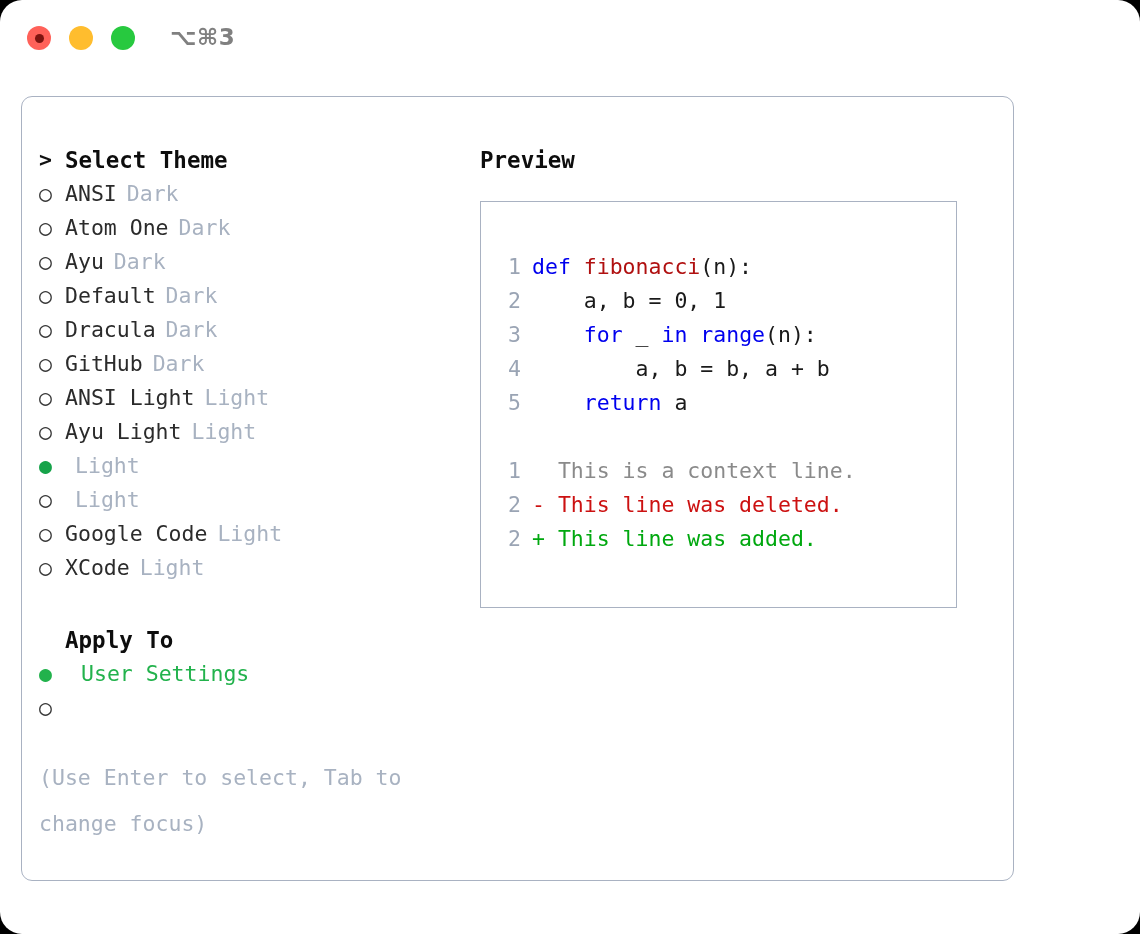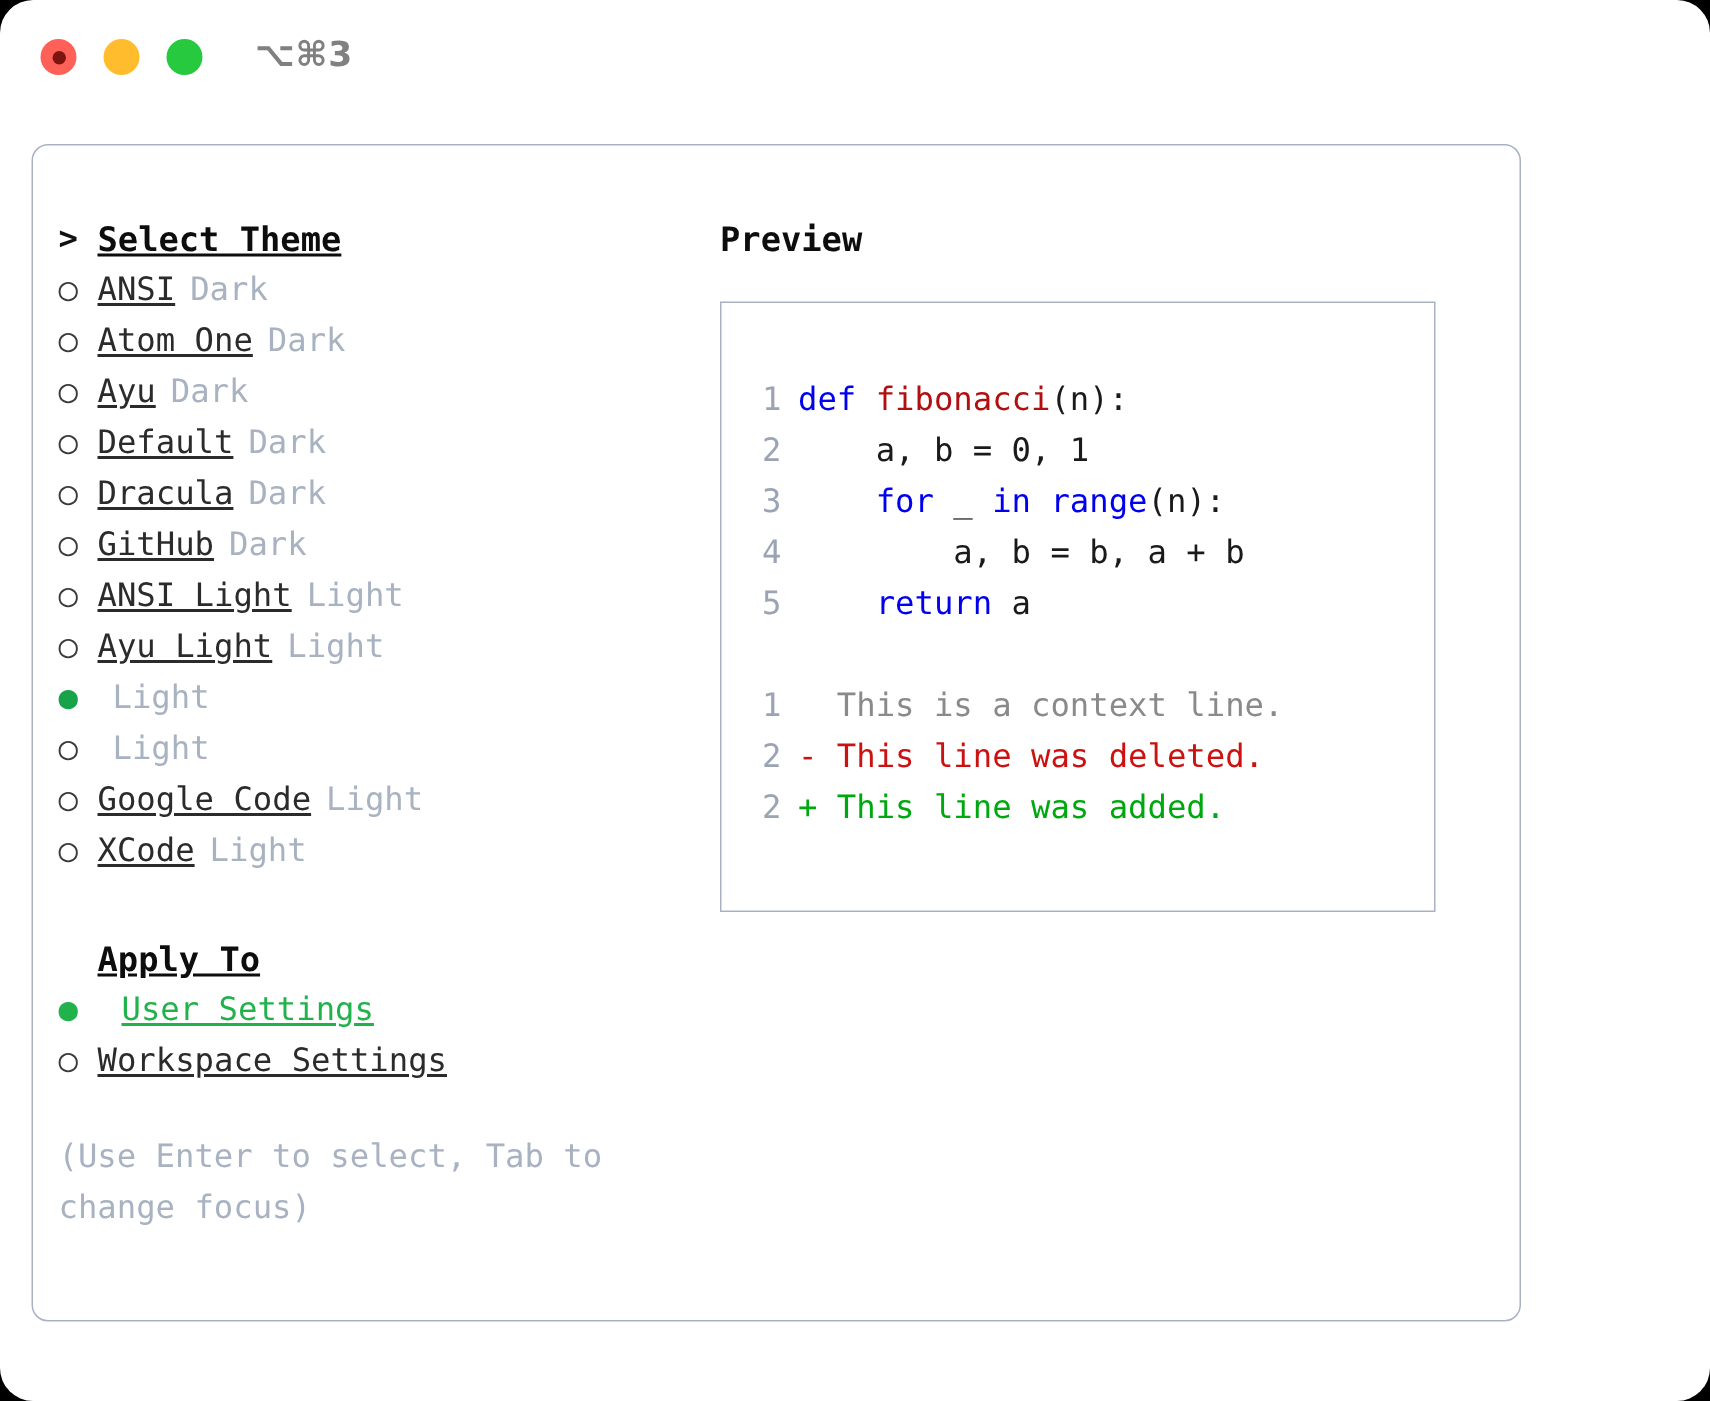--- a/index.html
+++ b/index.html
@@ -94,34 +94,34 @@
     width: 26px;
     flex: 0 0 26px;
     font-size: 21.5px;
     color: #3a3a3a;
     text-align: left;
   }
   .bullet.on  { color: #16a34a; }
   .bullet.on2 { color: #22b24c; }
   .bullet.caret { color: #111111; font-weight: 700; }
 
-  .label { color: #2b2b2b; text-decoration: underline; }
+  .label { color: #2b2b2b; }
   .label.hdr  { color: #0d0d0d; font-weight: 700; font-size: 22.5px; }
   .label.sel  { color: #16a34a; }
   .label.sel2 { color: #22b24c; margin-left: 16px; }
   .tag {
     color: #a8b2c1;
     margin-left: 10px;
   }
   .gap-md { height: 38px; }
 
   #hint {
     margin-top: 30px;
     font-size: 21.5px;
-    line-height: 34px;
+    line-height: 46px;
     color: #a8b2c1;
     width: 420px;
   }
 
   
   #right-col {
     position: absolute;
     left: 458px; top: 46px;
     width: 490px;
   }
@@ -208,21 +208,21 @@
 
       <div class="gap-md"></div>
 
       <div class="row">
         <span class="bullet"></span>
         <span class="label hdr">Apply To</span>
       </div>
 
       <div id="apply-list">
           <div class="row"><span class="bullet on2">●</span><span class="label sel2">User Settings</span></div>
-          <div class="row"><span class="bullet">○</span><span class="label">Workspace Settings</span></div>
+          <div class="row"><span class="bullet">○</span></div>
         </div>
 
       <div id="hint">(Use Enter to select, Tab to change focus)</div>
     </div>
 
     <div id="right-col">
       <div id="preview-title">Preview</div>
       <div id="preview-box">
         <div id="code">
             <div class="cl"><span class="ln">1</span><span class="code-txt"><span class="kw">def </span><span class="fn">fibonacci</span><span class="pl">(n):</span></span></div>

